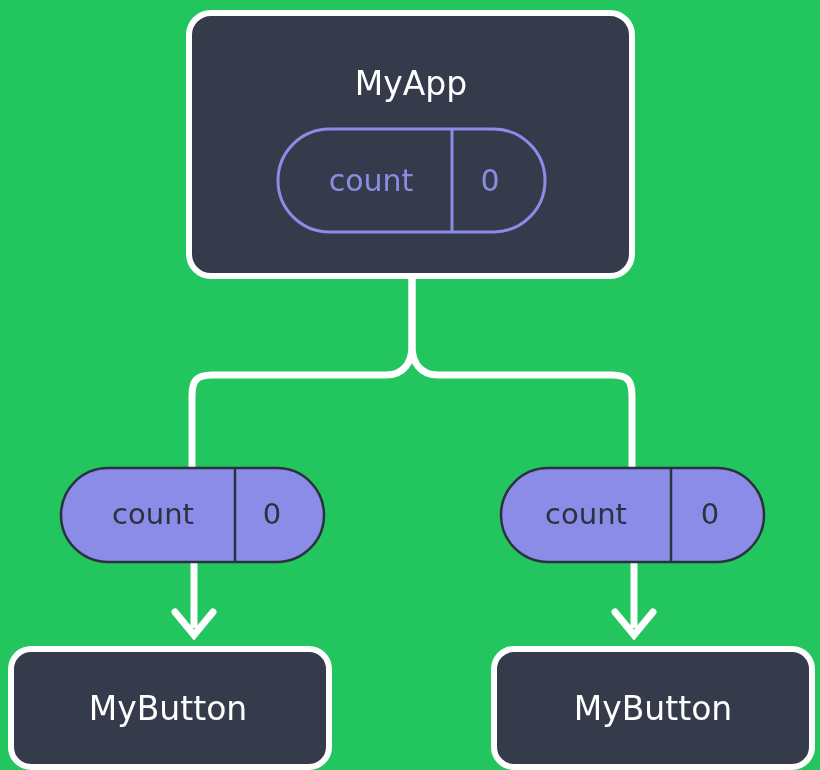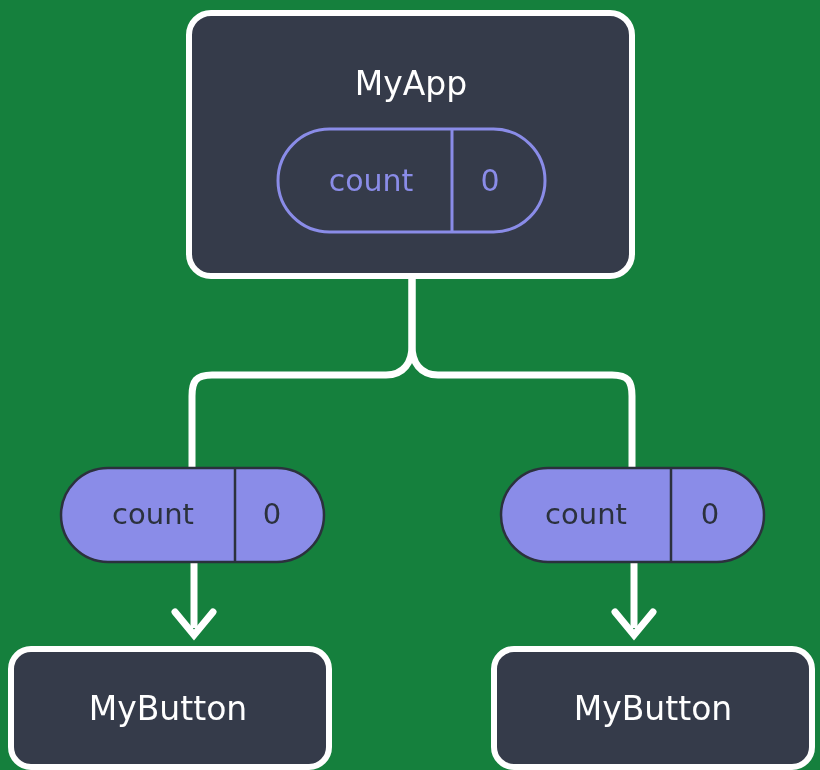--- a/index.html
+++ b/index.html
@@ -10,21 +10,21 @@
   body {
     width: 820px;
     height: 770px;
     overflow: hidden;
     font-family: "DejaVu Sans", "Liberation Sans", sans-serif;
   }
   #stage {
     position: relative;
     width: 820px;
     height: 770px;
-    background: #15803d;
+    background: #22c55e;
   }
   #diagram {
     position: absolute;
     left: 0;
     top: 0;
     width: 820px;
     height: 770px;
     display: block;
   }
   .node-label {

